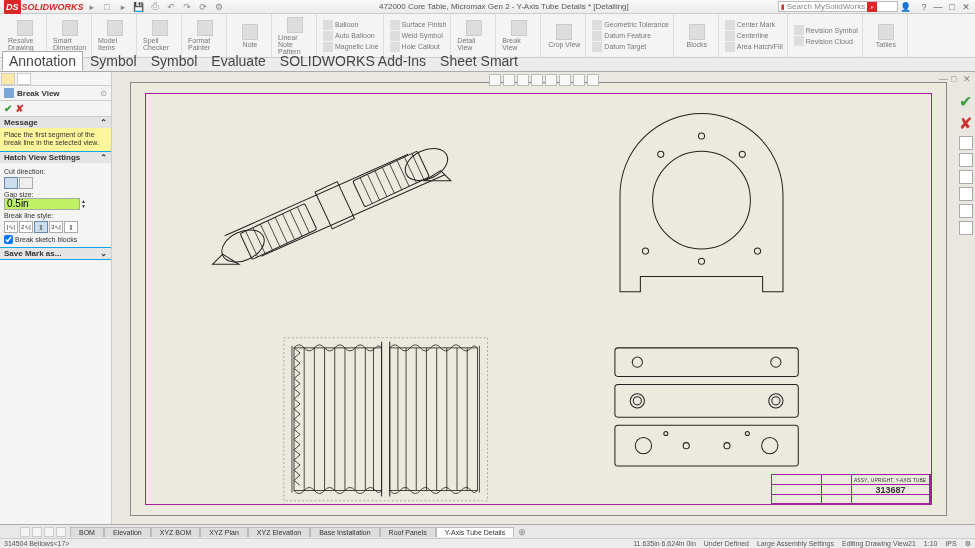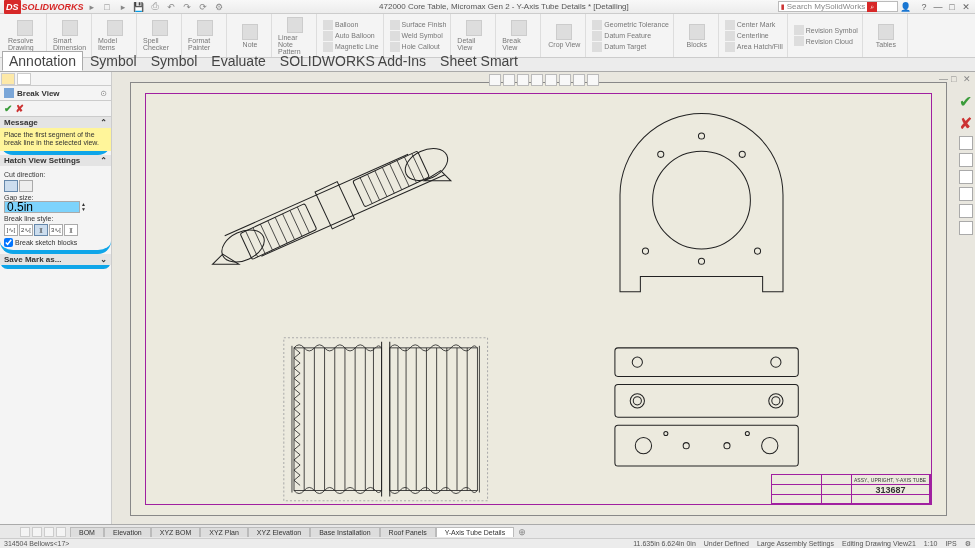--- a/index.html
+++ b/index.html
@@ -37,29 +37,29 @@
 
 .leftpanel { width: 112px; background: #f4f4f4; border-right: 1px solid #ccc; display: flex; flex-direction: column; font-size: 8px; }
 .lp-icons { height: 14px; border-bottom: 1px solid #ccc; display: flex; gap: 2px; padding: 1px; }
 .lp-icons span { width: 14px; height: 12px; border: 1px solid #ccc; background: #fff; display: inline-block; }
 .lp-icons span.sel { background: #fde9a8; }
 .lp-head { padding: 2px 4px; display: flex; align-items: center; gap: 3px; border-bottom: 1px solid #ccc; }
 .lp-head .ico { width: 10px; height: 10px; background: #7aa6d8; }
 .lp-okbar { padding: 2px 4px; display: flex; gap: 3px; border-bottom: 1px solid #ccc; }
 .lp-okbar .ok { color: #3a9c3a; font-size: 10px; font-weight: bold; cursor: pointer; }
 .lp-okbar .cancel { color: #c33; font-size: 10px; font-weight: bold; cursor: pointer; }
-.lp-sec { border-bottom: 4px solid #0ea5e9; border-radius: 13px; }
+.lp-sec { border-bottom: 1px solid #0ea5e9; }
 .lp-sec-hdr { background: #e4e4e4; padding: 1px 4px; font-weight: bold; display: flex; justify-content: space-between; cursor: pointer; }
 .lp-msg { background: #fff59a; padding: 3px 4px; font-size: 7px; line-height: 1.2; }
 .lp-body { padding: 3px 4px; }
 .lp-body .lbl { font-size: 7px; margin-top: 2px; }
 .toggle-btns { display: flex; gap: 1px; margin: 2px 0; }
 .toggle-btns span { width: 14px; height: 12px; border: 1px solid #aaa; background: #eee; display: inline-block; }
 .toggle-btns span.sel { background: #cde; border-color: #68a; }
-.lp-input { width: 76px; height: 12px; border: 1px solid #aaa; background: #7dd3fc; font-size: 12px; padding: 0 2px; }
+.lp-input { width: 76px; height: 12px; border: 1px solid #aaa; background: #bef264; font-size: 10px; padding: 0 2px; }
 .style-grid { display: flex; flex-wrap: wrap; gap: 1px; margin: 2px 0; }
 .style-grid span { width: 14px; height: 12px; border: 1px solid #aaa; background: #fff; font-size: 6px; display: inline-flex; align-items: center; justify-content: center; }
 .style-grid span.sel { background: #cde; border-color: #68a; }
 .chk { display: flex; align-items: center; gap: 2px; font-size: 7px; margin-top: 2px; }
 .chk input { width: 9px; height: 9px; }
 
 
 .canvas-wrap { flex: 1; background: #e9e7df; position: relative; display: flex; flex-direction: column; }
 .canvas-toolbar { position: absolute; top: 2px; left: 50%; transform: translateX(-50%); display: flex; gap: 2px; z-index: 2; }
 .canvas-toolbar span { width: 12px; height: 12px; border: 1px solid #bbb; background: #f8f8f8; }

